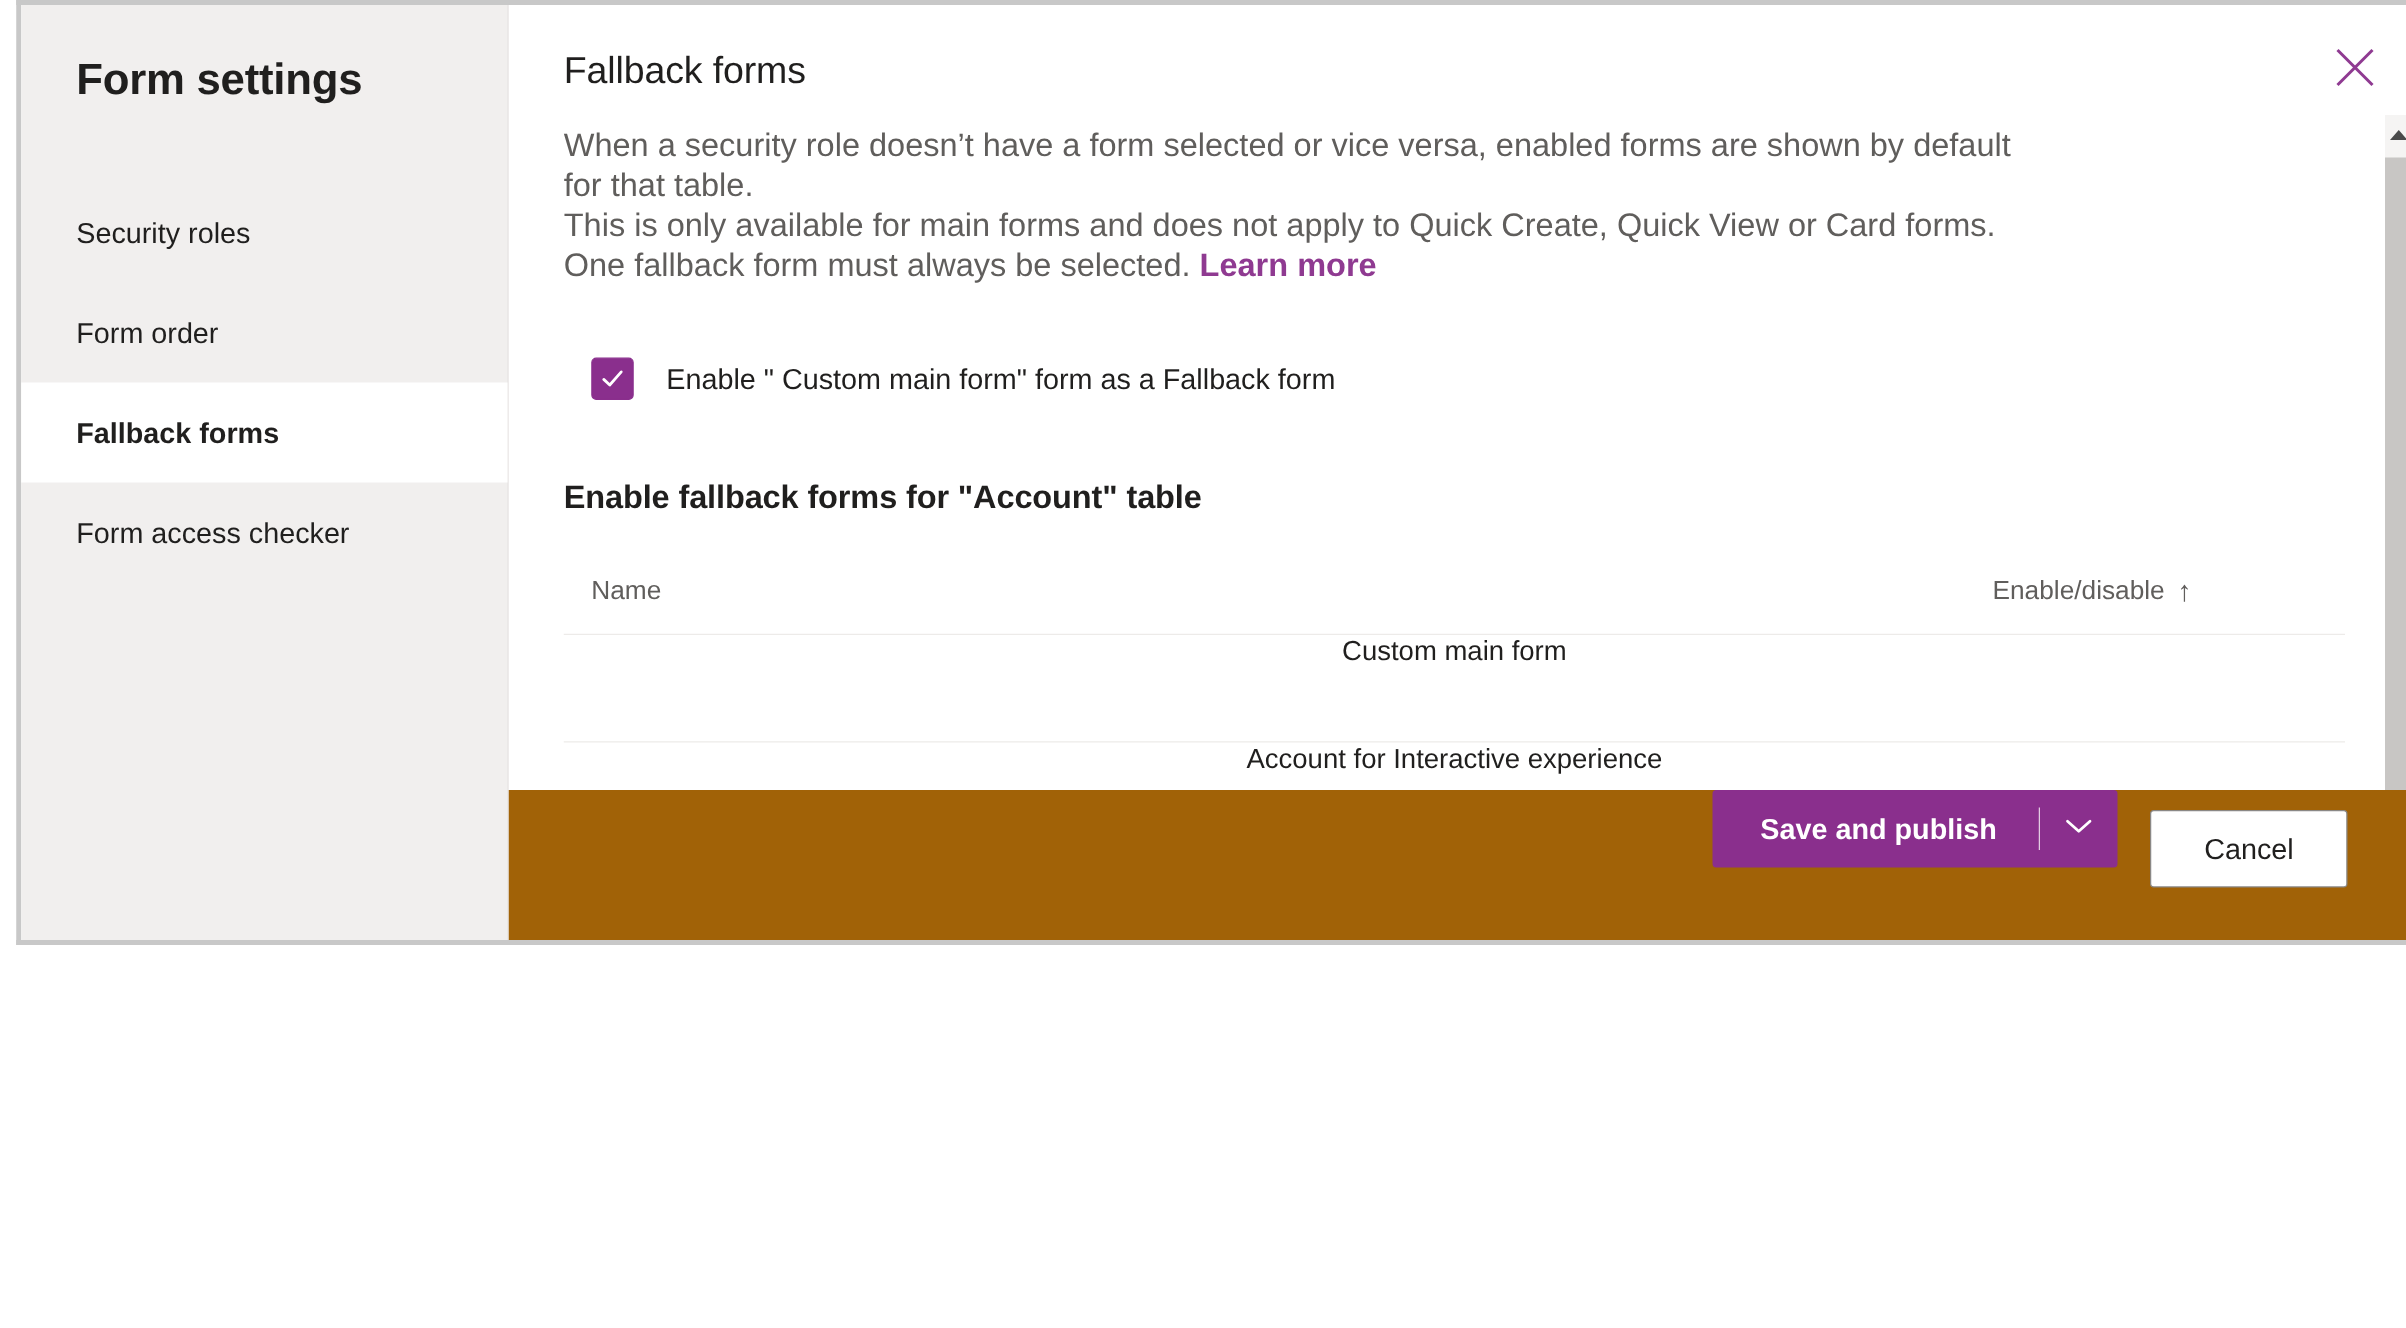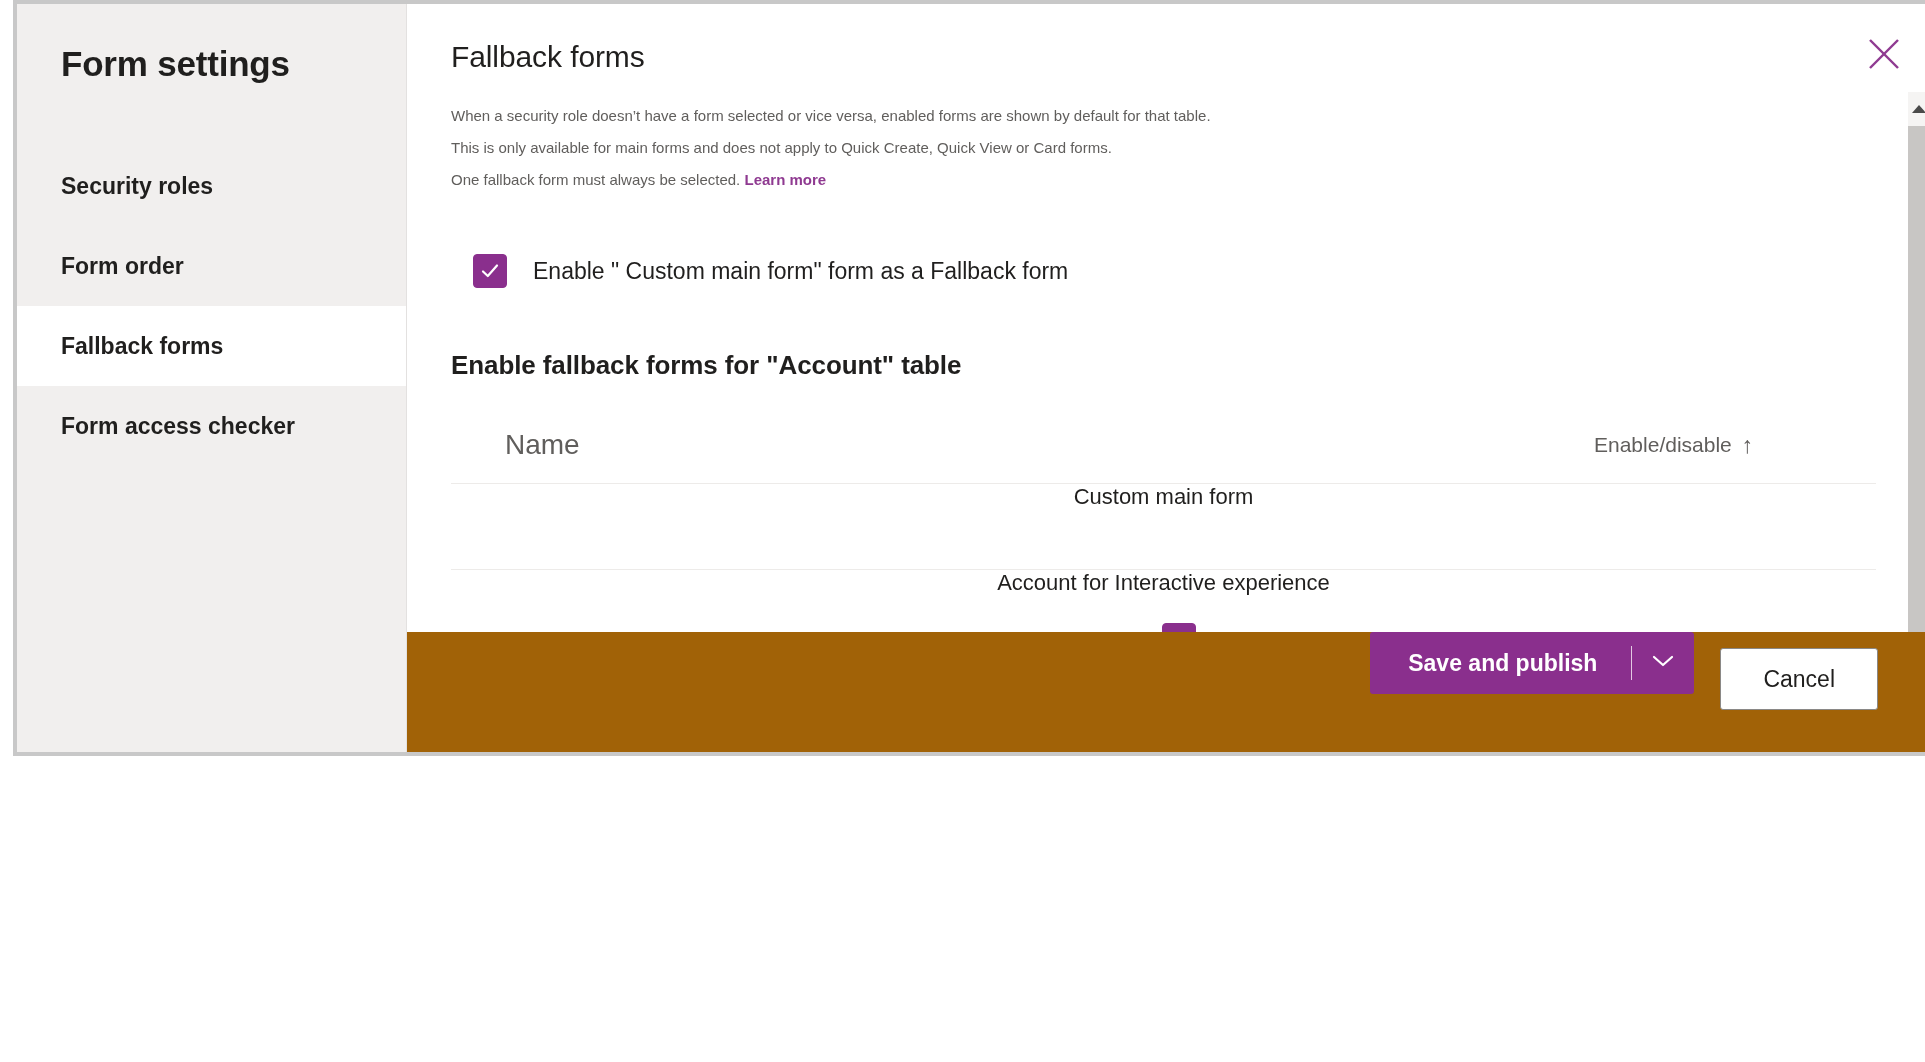--- a/index.html
+++ b/index.html
@@ -49,21 +49,21 @@
     margin: 0 0 62px 0;
     letter-spacing: -0.2px;
   }
   .nav-list { list-style: none; margin: 0; padding: 0; }
   .nav-item {
     font-size: 23px;
     color: #201f1e;
     padding: 22px 44px;
     line-height: 36px;
     cursor: pointer;
-    font-weight: 700;
+    font-weight: 400;
   }
   .nav-item.selected {
     background: #ffffff;
     font-weight: 700;
   }
 
   
   .main {
     flex: 1 1 auto;
     position: relative;
@@ -81,21 +81,21 @@
   }
 
   .panel-title {
     font-size: 30px;
     font-weight: 400;
     color: #201f1e;
     margin: 0 0 26px 0;
     letter-spacing: -0.1px;
   }
   .panel-desc {
-    font-size: 15px;
+    font-size: 26px;
     line-height: 32px;
     color: #605e5c;
     margin: 0 0 0 0;
     max-width: 1160px;
   }
   .learn-more {
     color: #8f3a91;
     text-decoration: none;
     cursor: pointer;
     font-weight: bold;
@@ -164,24 +164,23 @@
     margin-top: 48px;
     width: 1425px;
   }
   .tbl-head {
     display: flex;
     align-items: center;
     padding: 0 22px 22px 22px;
     border-bottom: 1px solid #edebe9;
   }
   .th-name {
-    font-size: 28px;
+    font-size: 21px;
     color: #605e5c;
     flex: 1 1 auto;
-    margin-left: 32px;
   }
   .th-enable {
     font-size: 21px;
     color: #605e5c;
     flex: 0 0 260px;
     display: flex;
     align-items: center;
     gap: 10px;
     cursor: pointer;
     margin-left: 24px;

